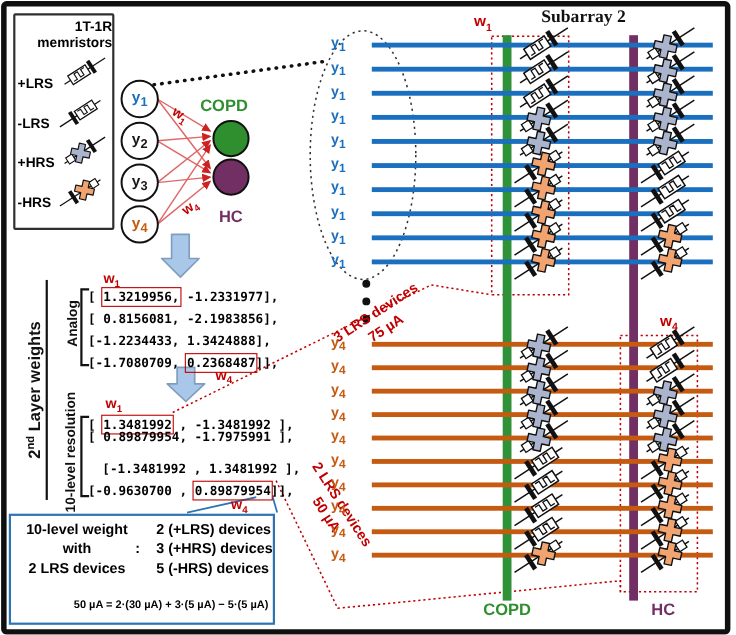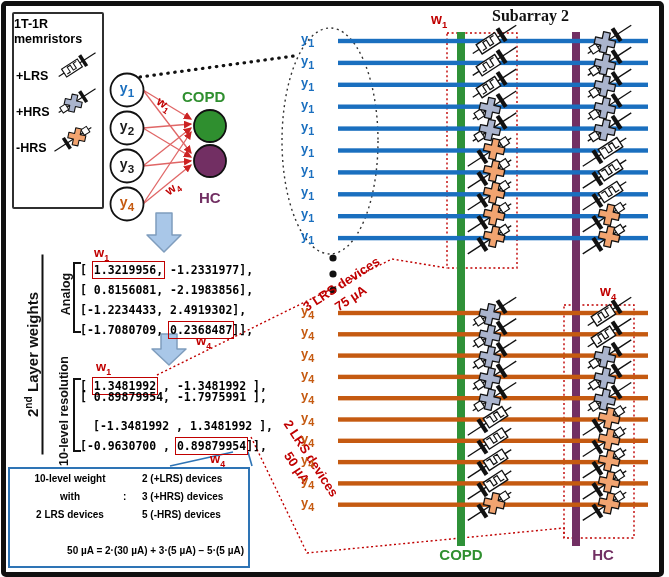--- a/index.html
+++ b/index.html
@@ -11,26 +11,26 @@
   .txt{position:absolute;font-weight:bold;white-space:nowrap;z-index:10;color:#111;}
   .txt sub,.sub{font-size:68%;}
   .red{color:#c00000;}
   .mono{font-family:"DejaVu Sans Mono",monospace;font-size:11.5px;font-weight:bold;
         letter-spacing:0;line-height:20px;}
   .boxed{outline:1.6px solid #c00000;outline-offset:1px;}
   .rot{transform-origin:center center;}
   #legend-box{position:absolute;left:12px;top:12px;width:88px;height:190px;
       border:2px solid #2f2f2f;border-radius:2px;z-index:10;display:flex;
       flex-direction:column;align-items:stretch;padding-top:3px;}
-  .legend-title{text-align:left;font-weight:bold;font-size:12.5px;line-height:15px;}
+  .legend-title{text-align:right;font-weight:bold;font-size:12.5px;line-height:15px;}
   .legend-item{display:flex;align-items:flex-end;height:36px;}
   .legend-item .lab{width:36px;font-weight:bold;font-size:12.5px;padding-left:2px;}
   #wbox{position:absolute;left:8px;top:467px;width:238px;height:97px;
         border:2px solid #2e74b5;background:#fff;z-index:10;}
-  .wb{position:absolute;font-weight:bold;font-size:10px;white-space:nowrap;}
+  .wb{position:absolute;font-weight:bold;font-size:13px;white-space:nowrap;}
   #layer-label{border-bottom:2px solid #111;padding-bottom:1px;}
 </style>
 </head>
 <body>
 
 <div id="fig">
   <svg id="gfx" width="669" height="577" viewBox="0 0 669 577">
     <defs>
       <marker id="arr" markerWidth="7" markerHeight="7" refX="5.5" refY="3" orient="auto">
         <path d="M0,0 L6.5,3 L0,6 Z" fill="#cc2222"></path>
@@ -355,20 +355,31 @@
   </svg>
 
   <div id="legend-box">
     <div class="legend-title">1T-1R</div>
     <div class="legend-title">memristors</div>
     <div id="legend-items">
         <div class="legend-item">
           <span class="lab">+LRS</span>
           <svg width="48" height="34">
             <g transform="translate(23,17) rotate(-33) scale(0.72,0.72)">
+              <line x1="-27" y1="0" x2="34" y2="0" stroke="#111" stroke-width="1.6"></line>
+              <rect x="-18" y="-6.5" width="26" height="13" fill="#fff" stroke="#111" stroke-width="1.6"></rect>
+              <path d="M-15,3.5 h5 v-8 h5 v8 h5 v-8 h5" fill="none" stroke="#111" stroke-width="1.4"></path>
+              <rect x="11" y="-9" width="5" height="18" fill="#111"></rect>
+            </g>
+          </svg>
+        </div>
+        <div class="legend-item">
+          <span class="lab">-LRS</span>
+          <svg width="48" height="34">
+            <g transform="translate(23,17) rotate(-33) scale(-0.72,0.72)">
               <line x1="-27" y1="0" x2="34" y2="0" stroke="#111" stroke-width="1.6"></line>
               <rect x="-18" y="-6.5" width="26" height="13" fill="#fff" stroke="#111" stroke-width="1.6"></rect>
               <path d="M-15,3.5 h5 v-8 h5 v8 h5 v-8 h5" fill="none" stroke="#111" stroke-width="1.4"></path>
               <rect x="11" y="-9" width="5" height="18" fill="#111"></rect>
             </g>
           </svg>
         </div>
         <div class="legend-item">
           <span class="lab">+HRS</span>
           <svg width="48" height="34">
@@ -410,21 +421,21 @@
   <div class="txt rot" style="left:-1px;top:404px;width:130px;text-align:center;font-size:12.5px;transform:rotate(-90deg);">10-level resolution</div>
 
   <div class="txt red" style="left:94px;top:245px;font-size:13px;"><span>w</span><sub>1</sub></div>
   <div class="txt red" style="left:196px;top:333px;font-size:13px;"><span>w</span><sub>4</sub></div>
   <div class="txt red" style="left:96px;top:359px;font-size:13px;"><span>w</span><sub>1</sub></div>
   <div class="txt red" style="left:210px;top:451px;font-size:13px;"><span>w</span><sub>4</sub></div>
 
   <div id="matrix-analog">
       <div style="position:absolute;left:80px;top:260px;z-index:10;" class="mono"><span>[ </span><span class="boxed">1.3219956,</span><span> -1.2331977],</span></div>
       <div style="position:absolute;left:80px;top:280px;z-index:10;" class="mono"><span>[ 0.8156081, -2.1983856],</span></div>
-      <div style="position:absolute;left:80px;top:300px;z-index:10;" class="mono"><span>[-1.2234433,  2.4919302],</span></div>
+      <div style="position:absolute;left:80px;top:300px;z-index:10;" class="mono"><span>[-1.2234433,  1.3424888],</span></div>
       <div style="position:absolute;left:80px;top:320px;z-index:10;" class="mono"><span>[-1.7080709,  </span><span class="boxed">0.2368487</span><span>]],</span></div>
     </div>
   <div id="matrix-ten">
       <div style="position:absolute;left:80px;top:376px;z-index:10;" class="mono"><span>[ </span><span class="boxed">1.3481992</span><span> , -1.3481992 ],</span></div>
       <div style="position:absolute;left:80px;top:387px;z-index:10;" class="mono"><span>[ 0.89879954, -1.7975991 ],</span></div>
       <div style="position:absolute;left:80px;top:416px;z-index:10;margin-left:13px;" class="mono"><span>[-1.3481992 ,  1.3481992 ],</span></div>
       <div style="position:absolute;left:80px;top:436px;z-index:10;" class="mono"><span>[-0.9630700 ,  </span><span class="boxed">0.89879954</span><span>]],</span></div>
     </div>
 
   <div class="txt red rot" style="left:282px;top:274px;width:128px;text-align:center;font-size:13px;line-height:17px;transform:rotate(-33deg);">

